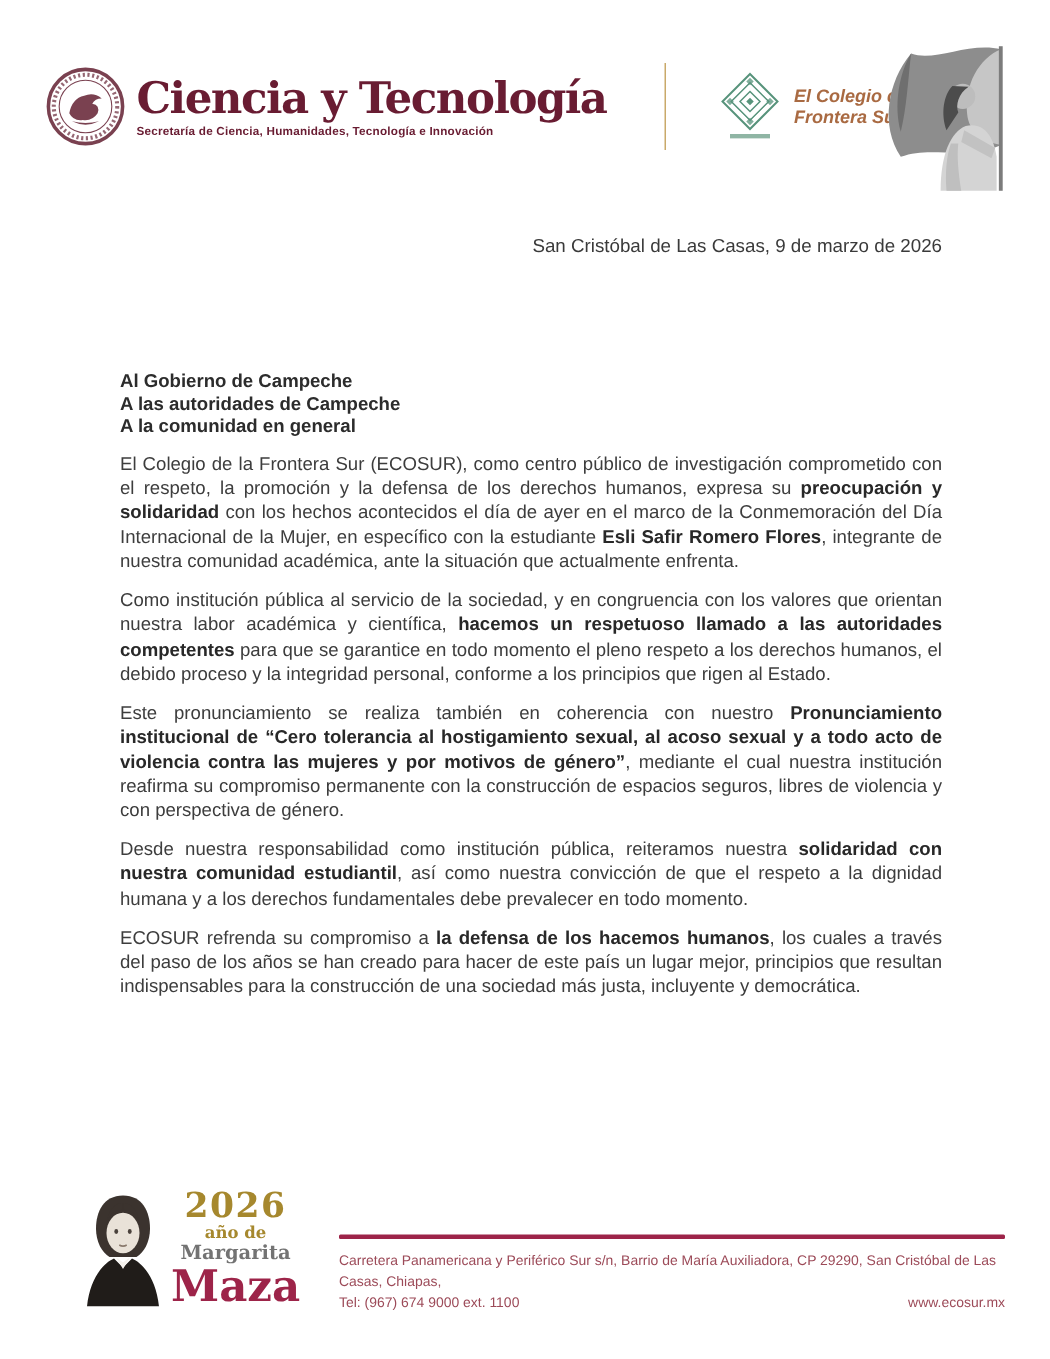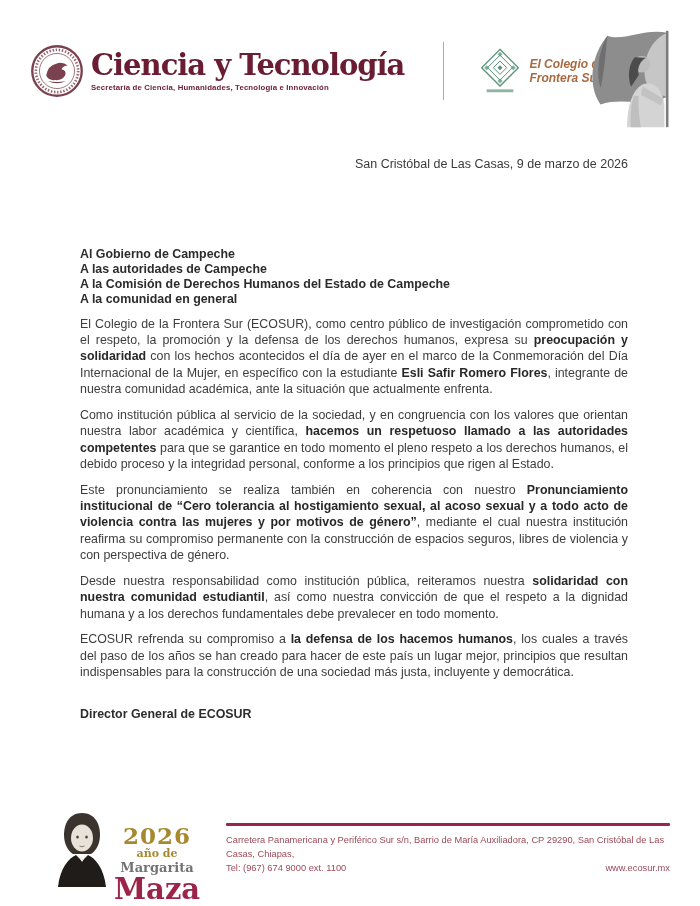--- a/index.html
+++ b/index.html
@@ -65,21 +65,21 @@
   .footer {
     position: absolute; left: 30px; right: 30px; top: 792px;
     display: flex; align-items: flex-start;
   }
   .year-logo { display: flex; align-items: center; margin-left: 22px; flex: 0 0 auto; }
   .portrait { width: 60px; height: 78px; }
   .year-text {
     text-align: center; margin-left: 2px; width: 86px;
     font-family: "DejaVu Serif", "Liberation Serif", serif;
   }
-  .yr-year   { font-size: 23px; font-weight: bold; color: #a6882e; line-height: 1; letter-spacing: 1px; margin-top: 32px; }
+  .yr-year   { font-size: 23px; font-weight: bold; color: #a6882e; line-height: 1; letter-spacing: 1px; }
   .yr-anode  { font-size: 11px; font-weight: bold; color: #a6882e; line-height: 1.25; }
   .yr-marga  { font-size: 13px; font-weight: bold; color: #737373; line-height: 1.15; }
   .yr-maza   { font-size: 29px; font-weight: bold; color: #9d2449; line-height: 0.95; }
   .footer-right { flex: 1 1 auto; margin-left: 26px; padding-top: 31px; }
   .footer-rule { height: 3px; background: #9d2449; border-radius: 1px; }
   .footer-address {
     margin-top: 8px; font-size: 9.3px; color: #9c4a58; line-height: 1.5;
   }
   .footer-line2 { display: flex; justify-content: space-between; }
 </style>
@@ -135,32 +135,30 @@
     <path d="M72 61 L93 73 L90.5 80 L70 69 Z" fill="#c2c2c2"></path>
     <path d="M63 70 C60 78 59 90 60 102 L70 102 C68 90 67 78 68 70 Z" fill="#bfbfbf"></path>
   </svg>
 
   <div class="date-line">San Cristóbal de Las Casas, 9 de marzo de 2026</div>
 
   <main class="letter-content">
     <div class="addr-block">
         <div class="addr-line">Al Gobierno de Campeche</div>
         <div class="addr-line">A las autoridades de Campeche</div>
-        <div class="addr-line">A la Comisión de Derechos Humanos del Estado de Campeche</div>
         <div class="addr-line">A la comunidad en general</div>
       </div>
     <div>
         <p class="para"><span>El Colegio de la Frontera Sur (ECOSUR), como centro público de investigación comprometido con el respeto, la promoción y la defensa de los derechos humanos, expresa su </span><span class="b">preocupación y solidaridad</span><span> con los hechos acontecidos el día de ayer en el marco de la Conmemoración del Día Internacional de la Mujer, en específico con la estudiante </span><span class="b">Esli Safir Romero Flores</span><span>, integrante de nuestra comunidad académica, ante la situación que actualmente enfrenta.</span></p>
         <p class="para"><span>Como institución pública al servicio de la sociedad, y en congruencia con los valores que orientan nuestra labor académica y científica, </span><span class="b">hacemos un respetuoso llamado a las autoridades competentes</span><span> para que se garantice en todo momento el pleno respeto a los derechos humanos, el debido proceso y la integridad personal, conforme a los principios que rigen al Estado.</span></p>
         <p class="para"><span>Este pronunciamiento se realiza también en coherencia con nuestro </span><span class="b">Pronunciamiento institucional de “Cero tolerancia al hostigamiento sexual, al acoso sexual y a todo acto de violencia contra las mujeres y por motivos de género”</span><span>, mediante el cual nuestra institución reafirma su compromiso permanente con la construcción de espacios seguros, libres de violencia y con perspectiva de género.</span></p>
         <p class="para"><span>Desde nuestra responsabilidad como institución pública, reiteramos nuestra </span><span class="b">solidaridad con nuestra comunidad estudiantil</span><span>, así como nuestra convicción de que el respeto a la dignidad humana y a los derechos fundamentales debe prevalecer en todo momento.</span></p>
         <p class="para"><span>ECOSUR refrenda su compromiso a </span><span class="b">la defensa de los hacemos humanos</span><span>, los cuales a través del paso de los años se han creado para hacer de este país un lugar mejor, principios que resultan indispensables para la construcción de una sociedad más justa, incluyente y democrática.</span></p>
       </div>
     <div class="signature">
-      <div>Director General de ECOSUR</div>
     </div>
   </main>
 
   <footer class="footer">
     <div class="year-logo">
       <svg class="portrait" viewBox="0 0 60 78" aria-hidden="true">
         <path d="M30 4 C17 4 12 15 12 26 C12 35 16 42 21 45 L39 45 C44 42 48 35 48 26 C48 15 43 4 30 4 Z" fill="#3b332e"></path>
         <ellipse cx="30" cy="29" rx="11" ry="13.5" fill="#e9e2d8"></ellipse>
         <path d="M19 27 C19 14 24 9 30 9 C36 9 41 14 41 27 C41 19 38 13.5 30 13.5 C22 13.5 19 19 19 27 Z" fill="#3b332e"></path>
         <path d="M30 9 L30 14" stroke="#3b332e" stroke-width="1"></path>

